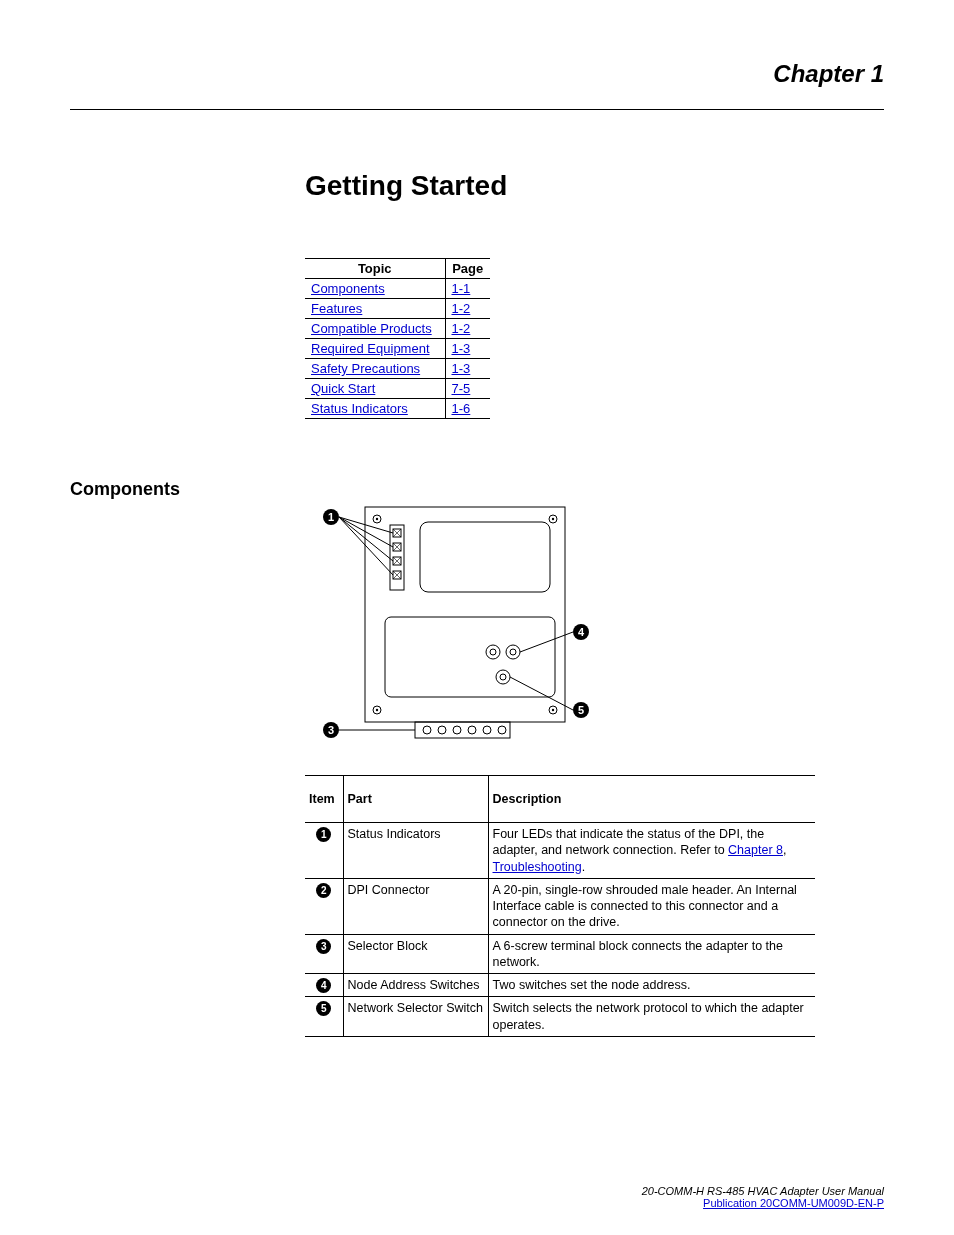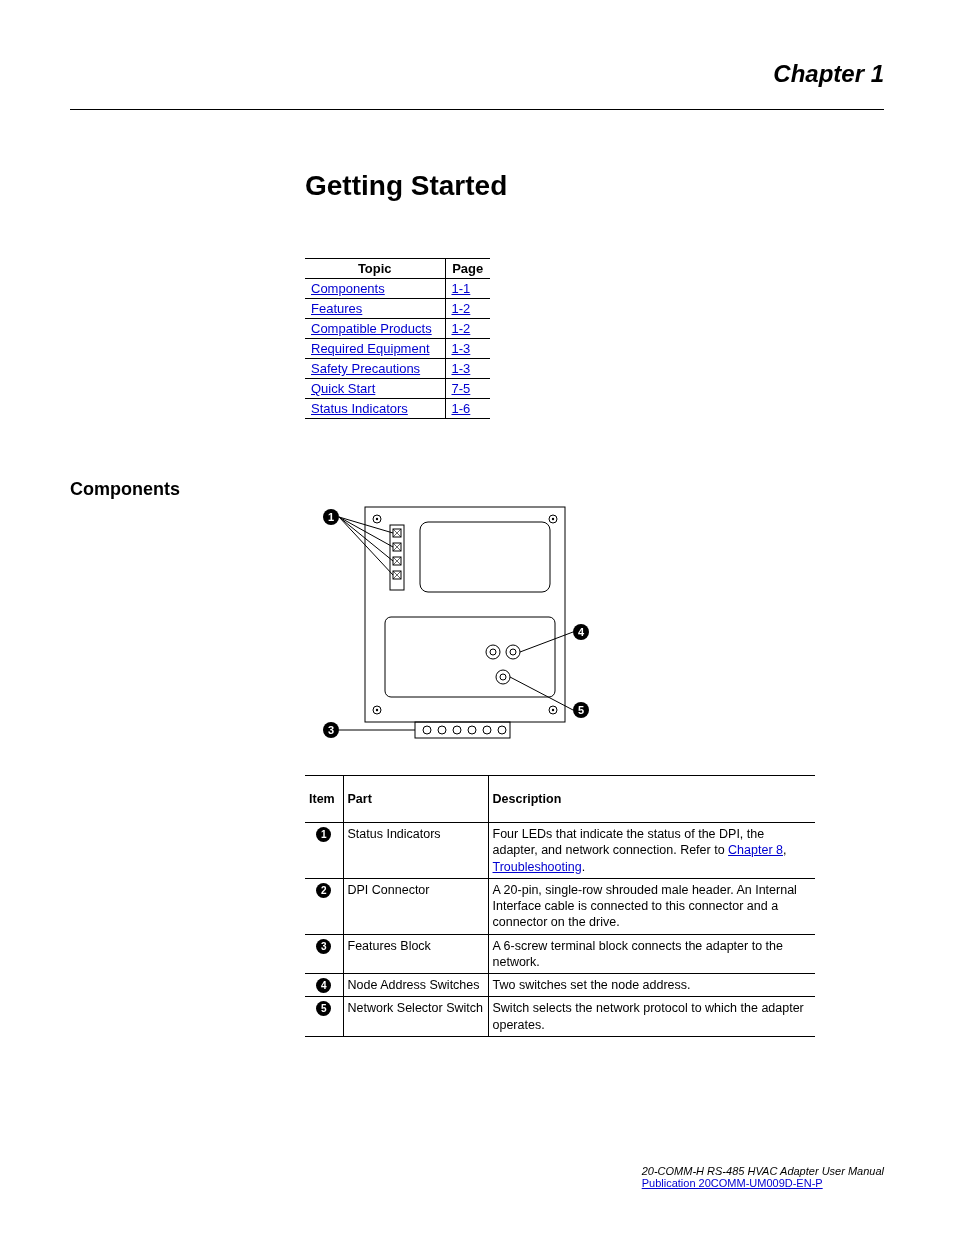--- a/index.html
+++ b/index.html
@@ -119,23 +119,23 @@
     border-radius: 50%;
     background: #000;
     color: #fff;
     font-size: 10px;
     font-weight: bold;
     line-height: 15px;
     text-align: center;
   }
   .footer {
     position: absolute;
-    bottom: 46px;
+    bottom: 26px;
     right: 70px;
-    text-align: left;
+    text-align: right;
     font-size: 11px;
     font-style: italic;
   }
   .footer .pub { font-style: normal; }
 </style>
 </head>
 <body>
 
 <div class="chapter-header">Chapter 1</div>
 
@@ -269,21 +269,21 @@
           <td>Status Indicators</td>
           <td><span>Four LEDs that indicate the status of the DPI, the adapter, and network connection. Refer to </span><span class="link">Chapter 8</span><span>, </span><span class="link">Troubleshooting</span><span>.</span></td>
         </tr>
         <tr>
           <td><span class="item-bullet">2</span></td>
           <td>DPI Connector</td>
           <td>A 20-pin, single-row shrouded male header. An Internal Interface cable is connected to this connector and a connector on the drive.</td>
         </tr>
         <tr>
           <td><span class="item-bullet">3</span></td>
-          <td>Features Block</td>
+          <td>Selector Block</td>
           <td>A 6-screw terminal block connects the adapter to the network.</td>
         </tr>
         <tr>
           <td><span class="item-bullet">4</span></td>
           <td>Node Address Switches</td>
           <td>Two switches set the node address.</td>
         </tr>
         <tr>
           <td><span class="item-bullet">5</span></td>
           <td>Network Selector Switch</td>

